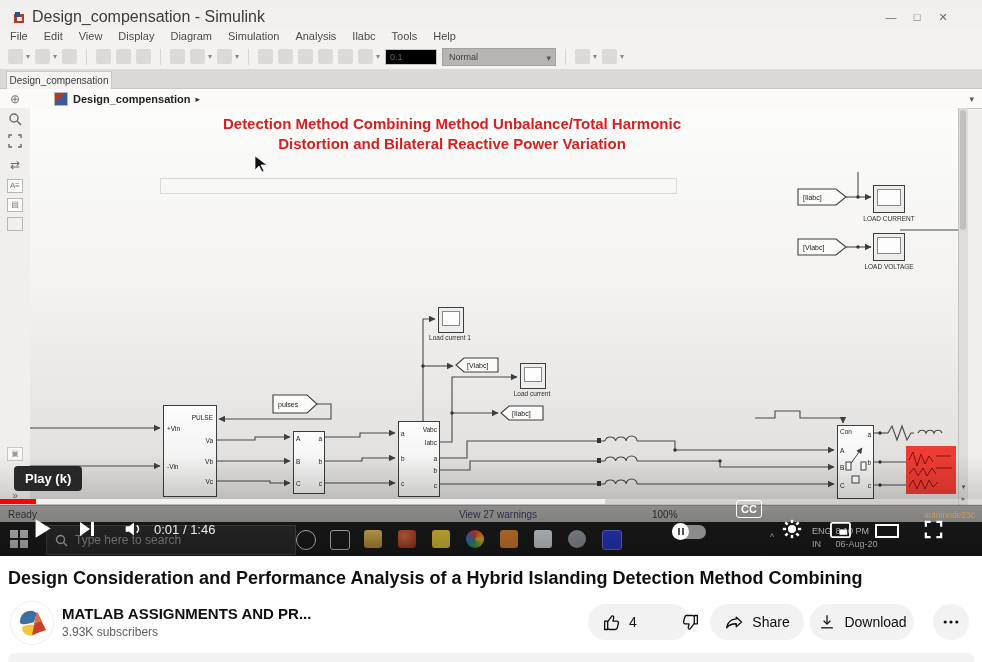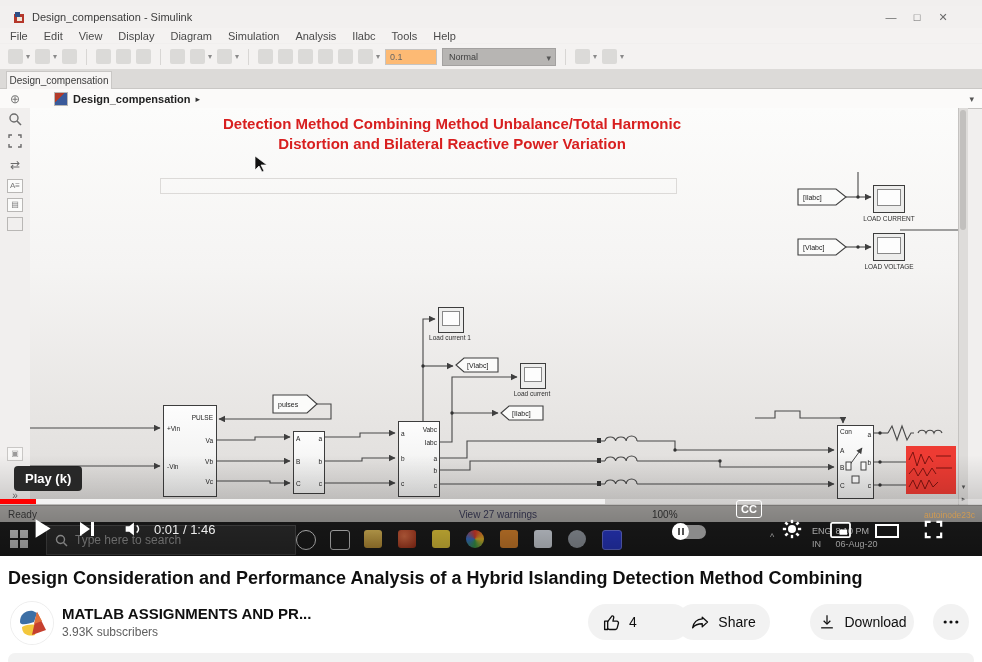--- a/index.html
+++ b/index.html
@@ -1,29 +1,29 @@
 <!DOCTYPE html>
 <html><head>
 <meta charset="utf-8">
 <style>
   html,body{margin:0;padding:0;background:#fff;}
   #stage{position:relative;width:982px;height:662px;font-family:"Liberation Sans",sans-serif;overflow:hidden;background:#fff;}
   .abs{position:absolute;}
   
   #video{position:absolute;left:0;top:0;width:982px;height:556px;background:#f1efee;overflow:hidden;}
   .titlebar{position:absolute;left:0;top:6px;width:982px;height:22px;background:#f2f0ef;display:flex;align-items:center;}
-  .titlebar .ttl{font-size:11px;color:#3c3c3c;margin-left:6px;}
+  .titlebar .ttl{font-size:16px;color:#3c3c3c;margin-left:6px;}
   .winbtn{color:#6a6a6a;font-size:11px;width:26px;text-align:center;}
   .menubar{position:absolute;left:0;top:28px;width:982px;height:15px;background:#f4f2f1;display:flex;gap:16px;padding-left:10px;align-items:center;}
   .menubar span{font-size:11px;color:#4a4a4a;}
   .toolbar{position:absolute;left:0;top:44px;width:982px;height:25px;background:#f4f2f1;border-bottom:1px solid #dddbd9;display:flex;align-items:center;gap:5px;padding-left:8px;}
   .tico{width:15px;height:15px;background:#d3d1cf;border-radius:2px;opacity:.75;}
   .tsep{width:1px;height:16px;background:#d8d6d4;margin:0 4px;}
   .tdrop{font-size:8px;color:#8a8a8a;margin-left:-2px;}
-  .simtime{width:46px;height:14px;background:#fdba74;border:1px solid #c6c4c2;font-size:9px;color:#666;padding-left:4px;line-height:14px;}
+  .simtime{width:46px;height:14px;background:#000000;border:1px solid #c6c4c2;font-size:9px;color:#666;padding-left:4px;line-height:14px;}
   .simmode{width:106px;height:16px;background:#b7b5b3;border:1px solid #a3a1a0;font-size:9px;color:#3f3f3f;padding-left:6px;line-height:16px;position:relative;}
   .simmode i{position:absolute;right:4px;top:1px;font-style:normal;color:#555;}
   .tabbar{position:absolute;left:0;top:70px;width:982px;height:18px;background:#dcdad8;border-bottom:1px solid #c9c7c5;}
   .tab{position:absolute;left:6px;top:1px;width:104px;height:17px;background:#f6f4f3;border:1px solid #c9c7c5;border-bottom:none;font-size:10px;color:#3a3a3a;text-align:center;line-height:17px;}
   .addrbar{position:absolute;left:0;top:89px;width:982px;height:19px;background:#fbfaf9;border-bottom:1px solid #c5c3c1;display:flex;align-items:center;}
   .addr-ico{width:12px;height:12px;border:1px solid #b9b7b5;margin-left:34px;background:linear-gradient(135deg,#b33a2a 40%,#3a5a9a 40%);}
   .addr-txt{font-size:11px;color:#222;margin-left:5px;font-weight:bold;}
   .palette{position:absolute;left:0;top:108px;width:30px;height:397px;background:#f1efee;border-right:1px solid #d5d3d1;}
   .pitem{width:18px;height:18px;margin:4px auto;color:#6b6b6b;font-size:12px;text-align:center;line-height:18px;}
   .pbox{border:1px solid #b9b7b5;width:14px;height:12px;margin:5px auto;font-size:8px;color:#777;line-height:12px;text-align:center;background:#fbfbfa;}
@@ -477,21 +477,21 @@
       <div class="likeseg">
         <svg width="21" height="21" viewBox="0 0 24 24" class="icon-stroke">
             <g transform="rotate(180 12 12)">
               <path d="M3 10.5 h3.5 V20 H3 z"></path>
               <path d="M6.5 19 l1 .7 c.3.2.7.3 1.1.3 h6.8 c.9 0 1.7-.6 1.9-1.5 l1.5-5.6 c.3-1.2-.6-2.4-1.9-2.4 h-4.4 l.9-4.2 c.2-.9-.5-1.8-1.4-1.8 -.5 0-1 .3-1.2.7 L6.5 11"></path>
             </g>
           </svg>
       </div>
     </div>
 
-    <div class="pill" style="left:676px;width:94px;justify-content:center">
+    <div class="pill" style="left:710px;width:94px;justify-content:center">
       <svg width="21" height="21" viewBox="0 0 24 24" class="icon-stroke">
           <path d="M14 6 l6 5.5 -6 5.5 v-3.6 c-5 0-8.6 1.6-11 4.6 1-5.6 4.6-9.6 11-10.1 z"></path>
         </svg>
       <span>Share</span>
     </div>
 
     <div class="pill" style="left:810px;width:104px;justify-content:center">
       <svg width="20" height="20" viewBox="0 0 24 24" class="icon-stroke">
           <path d="M12 4 v10"></path>
           <path d="M8 10.5 l4 4 4-4"></path>

